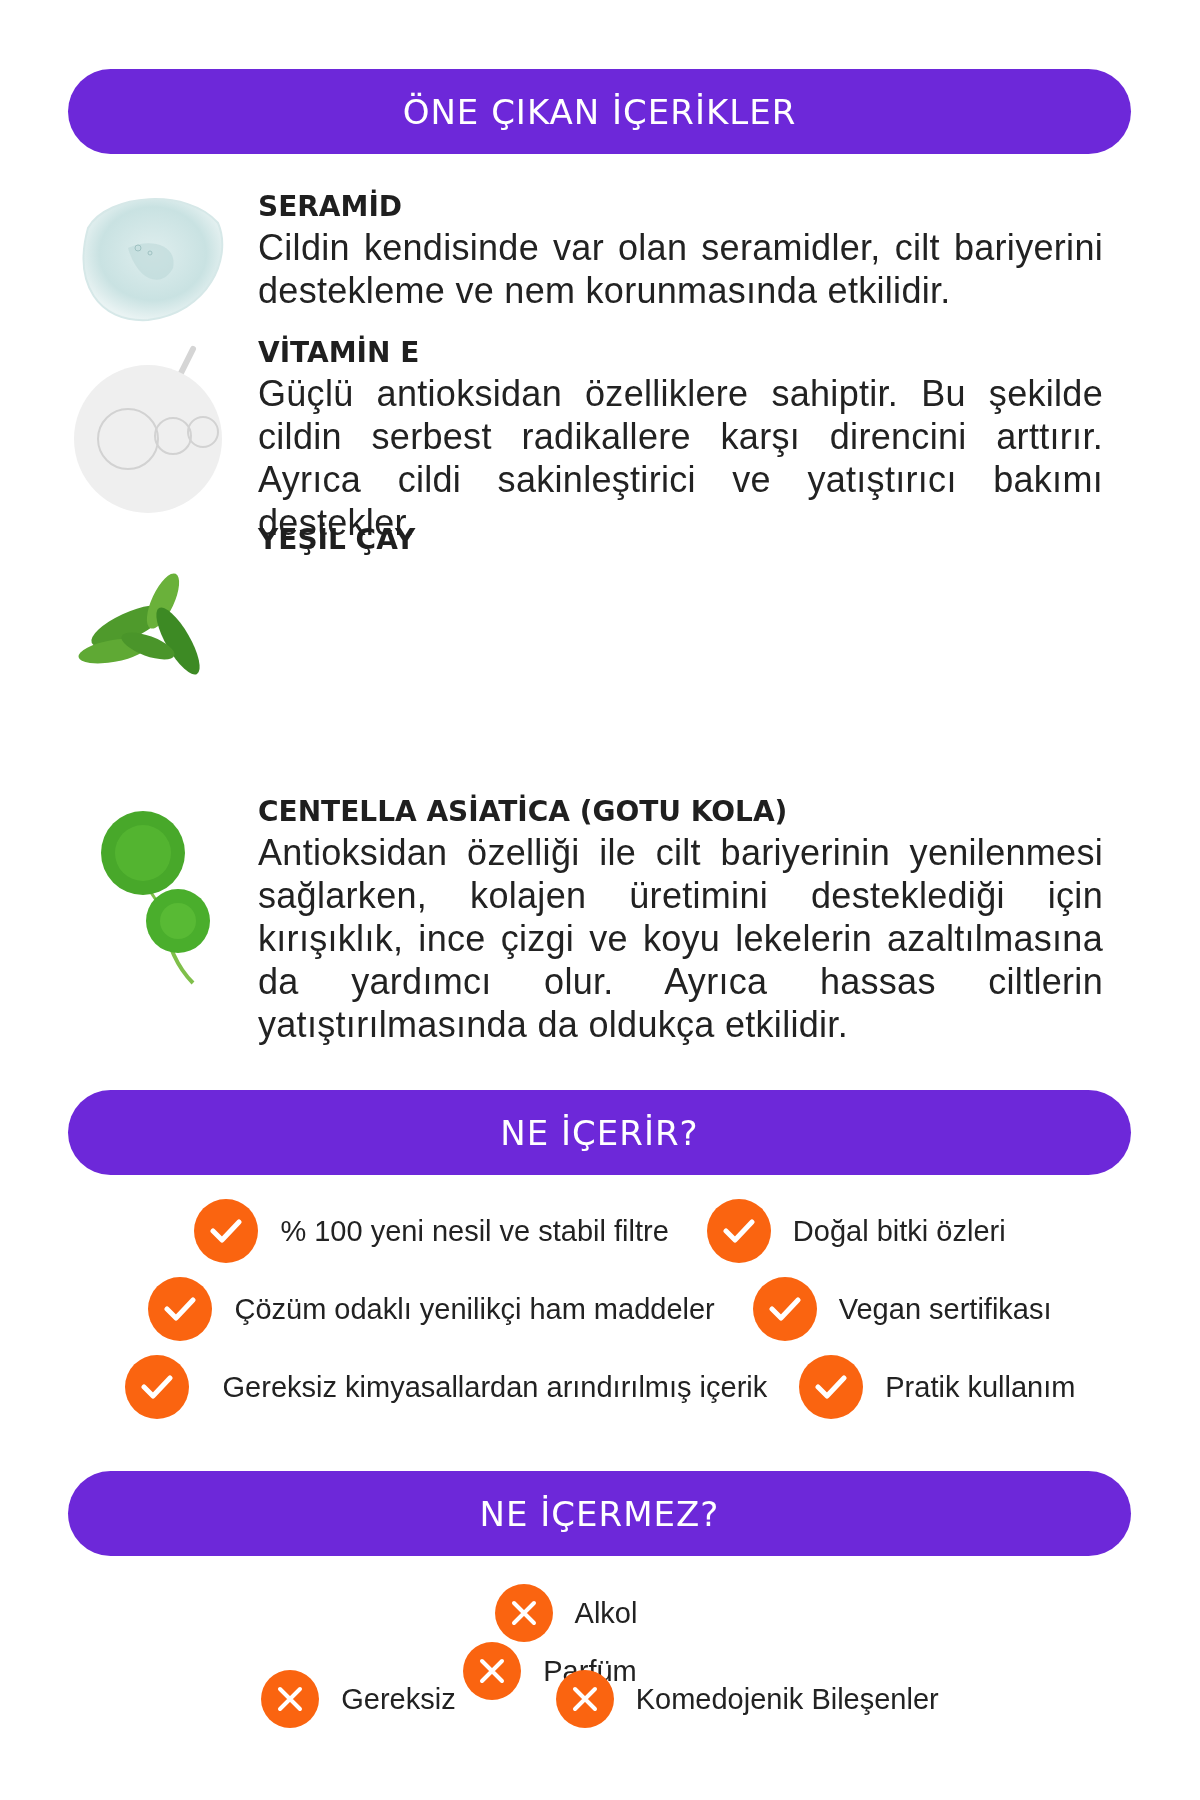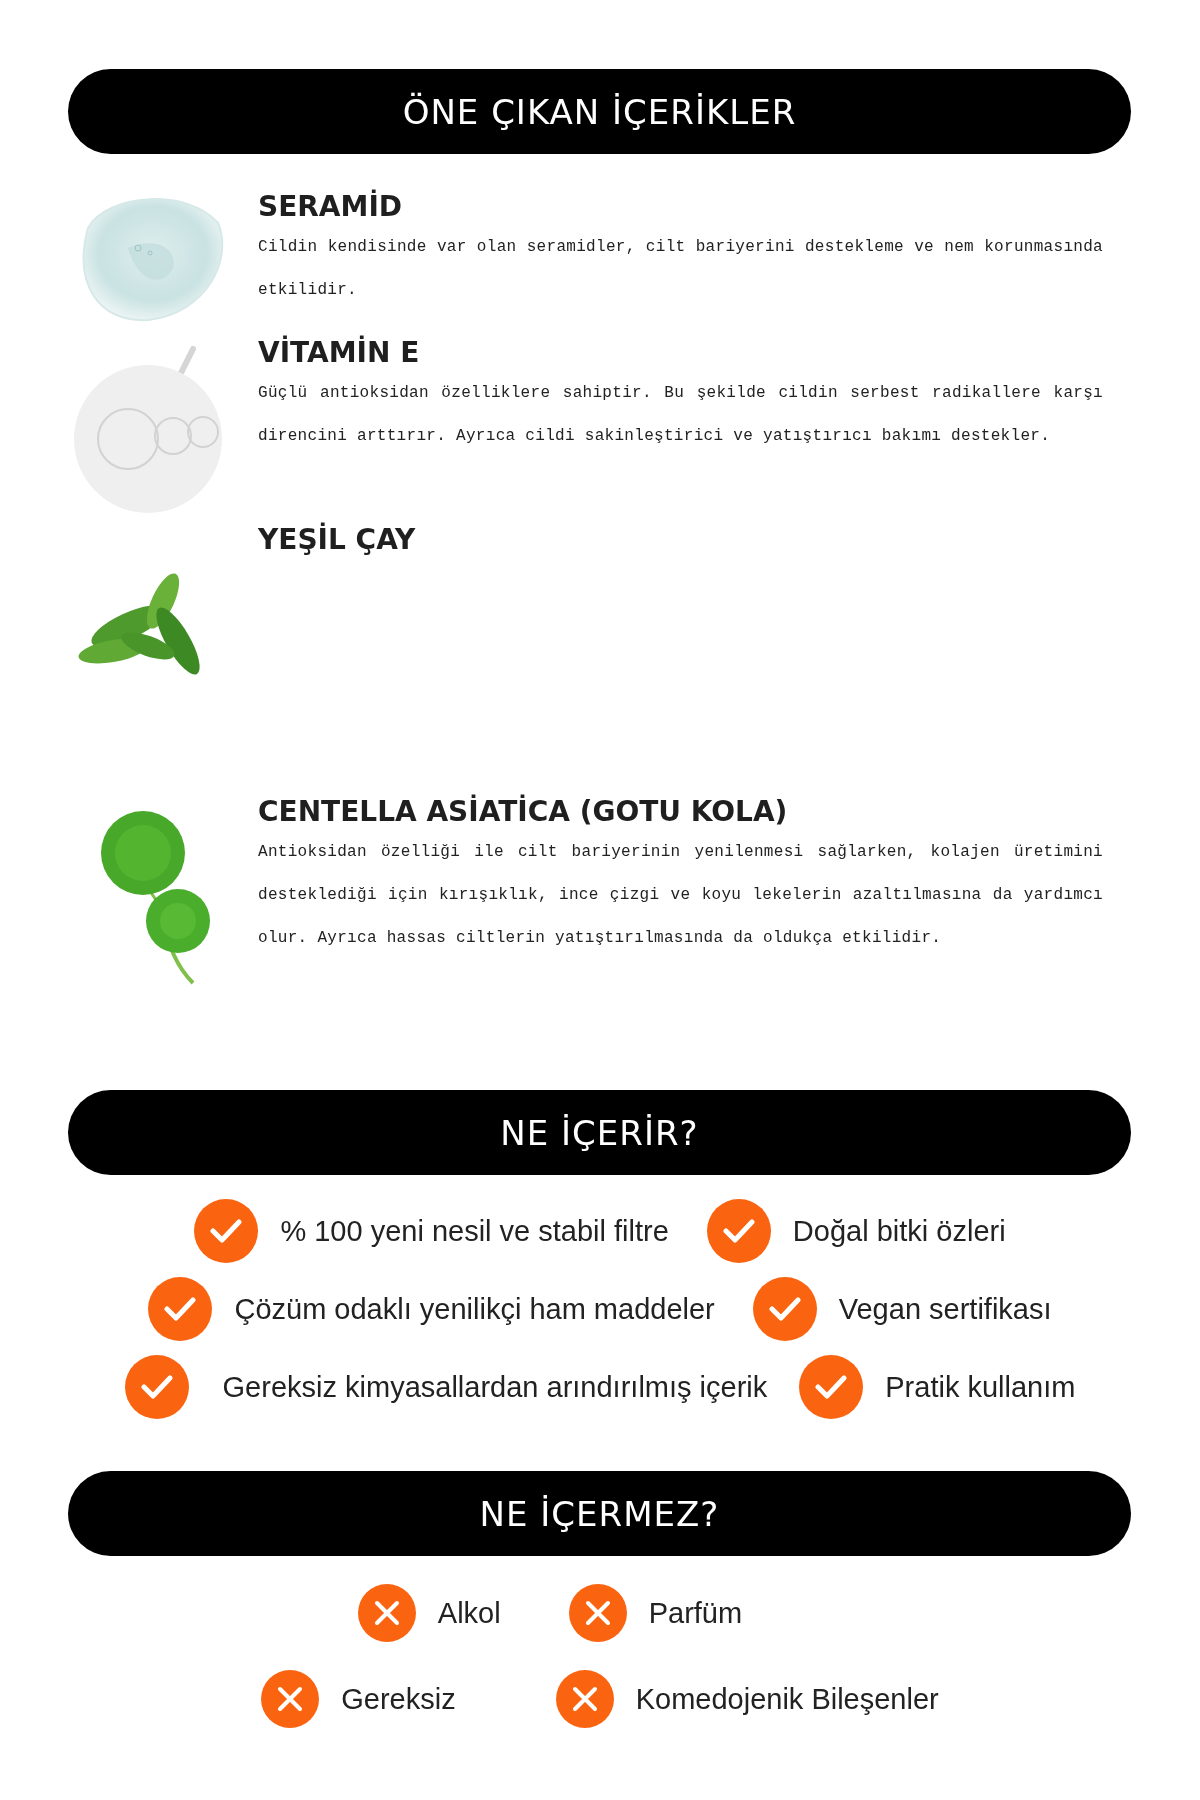--- a/index.html
+++ b/index.html
@@ -1,29 +1,29 @@
 <!DOCTYPE html>
 <html><head>
 <meta charset="utf-8">
 <style>
   * { box-sizing: border-box; margin: 0; padding: 0; }
   html, body { width: 1200px; height: 1800px; background: #ffffff; overflow: hidden; }
   body { position: relative; font-family: "Liberation Sans", "DejaVu Sans", sans-serif; color: #1a1a1a; }
   .pill {
     position: absolute; left: 68px; width: 1063px; height: 85px;
-    border-radius: 43px; background: #000000;
+    border-radius: 43px; background: #6d28d9;
     color: #ffffff; font-size: 34px; letter-spacing: 1px;
     display: flex; align-items: center; justify-content: center;
     font-family: "DejaVu Sans", sans-serif;
   }
   .ing { position: absolute; left: 68px; width: 1063px; }
   .ing .thumb { position: absolute; left: 0; width: 160px; height: 150px; }
   .ing .body { position: absolute; left: 190px; width: 845px; }
   .ing h3 { font-family: "DejaVu Sans", sans-serif; font-weight: bold; font-size: 28px; line-height: 38px; color: #1f1f1f; }
-  .ing p { font-family: Liberation Mono, monospace; font-size: 16px; line-height: 43px; text-align: justify; color: #222; letter-spacing: 0.3px; }
+  .ing p { font-family: Liberation Sans, sans-serif; font-size: 36px; line-height: 43px; text-align: justify; color: #222; letter-spacing: 0.3px; }
   .row { position: absolute; left: 0; width: 1200px; display: flex; justify-content: center; align-items: center; }
   .chk { display: flex; align-items: center; }
   .chk .ic {
     width: 64px; height: 64px; border-radius: 50%; background: #fa6410;
     display: flex; align-items: center; justify-content: center; flex-shrink: 0;
   }
   .chk .lbl { font-family: Liberation Sans, sans-serif; font-size: 29px; color: #222; margin-left: 22px; white-space: nowrap; }
   .x .ic { width: 58px; height: 58px; }
 </style>
 </head>
@@ -161,21 +161,21 @@
         </svg>
       </span>
     <span class="lbl">Pratik kullanım</span>
   </div>
 </div>
 
 <div class="pill" style="top:1471px;">
   <span>NE İÇERMEZ?</span>
 </div>
 
-<div class="row" style="top:1584px;">
+<div class="row" style="top:1584px;flex-direction:column;">
   <div class="chk x" style="margin-right:68px;">
     <span class="ic">
         <svg width="28" height="28" viewBox="0 0 28 28">
           <path d="M4 4 L24 24 M24 4 L4 24" stroke="#fff" stroke-width="4" stroke-linecap="round"></path>
         </svg>
       </span>
     <span class="lbl">Alkol</span>
   </div>
   <div class="chk x" style="margin-right:100px;">
     <span class="ic">

